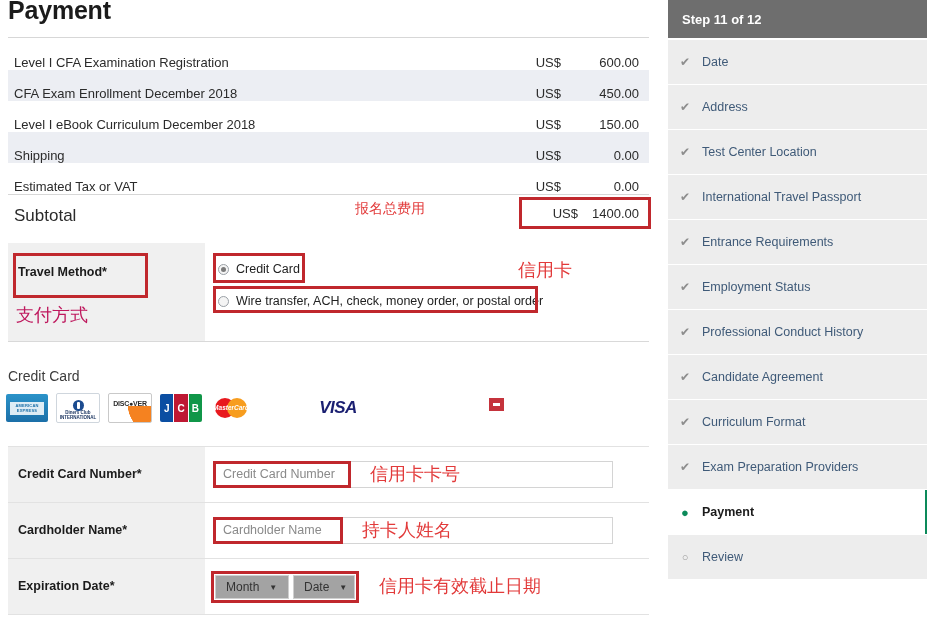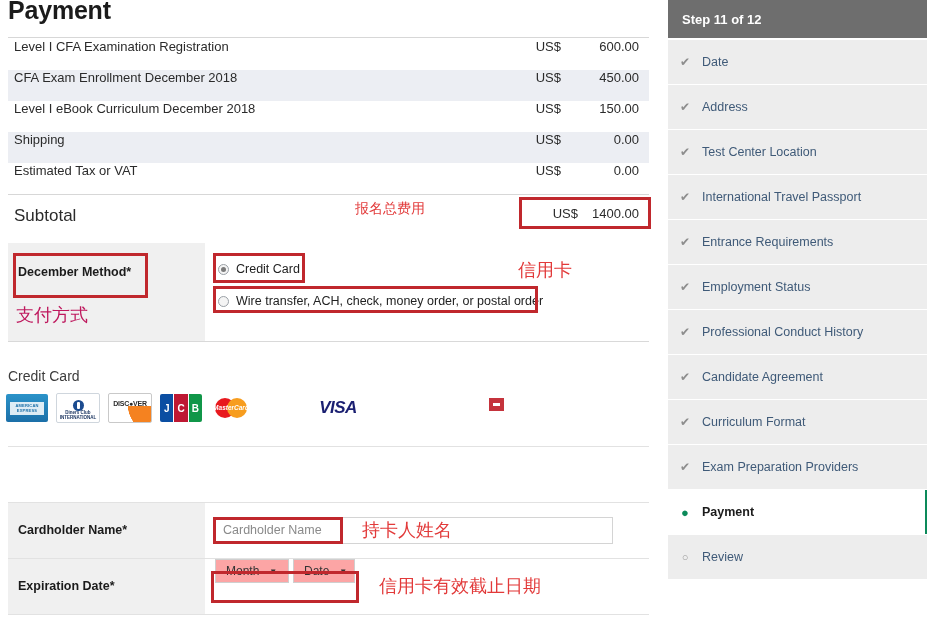--- a/index.html
+++ b/index.html
@@ -23,21 +23,21 @@
   }
   .title-rule{
     position:absolute;left:8px;top:37px;width:641px;height:1px;
     background:#d7d7d7;
   }
 
   
   .order-table{position:absolute;left:8px;top:39px;width:641px;}
   .o-row{
     position:relative;height:31px;box-sizing:border-box;
-    display:flex;align-items:flex-start;
+    display:flex;align-items:flex-end;
   }
   .o-row.alt{background:#eceef3;}
   .o-label{
     flex:1 1 auto;padding-left:6px;
     font-size:13px;color:#2b2b2b;white-space:nowrap;
   }
   .o-cur{
     width:56px;text-align:right;font-size:13px;color:#2b2b2b;
   }
   .o-amt{
@@ -168,22 +168,22 @@
   .f-rule{position:absolute;left:8px;width:641px;height:1px;background:#e2e2e2;}
   .f-input{
     position:absolute;left:8px;top:14px;width:400px;height:27px;box-sizing:border-box;
     border:1px solid #d4d4d4;background:#fff;
     font-size:12.5px;color:#8a8a8a;
     padding:0 0 0 9px;line-height:25px;
   }
   .f-box{position:absolute;border:3px solid #c0282d;box-sizing:border-box;}
   .f-note{position:absolute;font-size:18px;color:#e23a3a;font-family:"DejaVu Sans",sans-serif;white-space:nowrap;}
   .sel{
-    position:absolute;top:0;height:24px;box-sizing:border-box;
-    border:1px solid #cfcfcf;background:#fca5a5;
+    position:absolute;top:16px;height:24px;box-sizing:border-box;
+    border:1px solid #cfcfcf;background:#a3a3a3;
     font-size:12px;color:#333;display:flex;align-items:center;
     padding-left:10px;
   }
   .sel .cv{margin-left:10px;font-size:8px;color:#333;}
 
   
   .side{
     position:absolute;left:660px;top:0;width:267px;height:618px;background:#fff;
   }
   .side-head{
@@ -253,21 +253,21 @@
       <div class="o-label">Subtotal</div>
     </div>
     <div class="sub-note">报名总费用</div>
     <div class="sub-box">
       <div class="sb-cur">US$</div>
       <div class="sb-amt">1400.00</div>
     </div>
 
     <div class="pm-block">
       <div class="pm-left">
-        <div class="pm-left-label">December Method*</div>
+        <div class="pm-left-label">Travel Method*</div>
         <div class="pm-left-box"></div>
         <div class="pm-left-note">支付方式</div>
       </div>
       <div class="pm-right">
         <div class="radio-line one">
           <span class="radio checked"></span>
           <span class="radio-txt">Credit Card</span>
         </div>
         <div class="radio-line two">
           <span class="radio"></span>
@@ -315,20 +315,30 @@
       </div>
       <div class="logo lg-visa">
         <div class="t">VISA</div>
       </div>
     </div>
     <div class="red-marker">
         <i></i>
       </div>
 
     <div class="f-rule" style="top:446px;"></div>
+    <div class="f-row" style="top:447px;">
+      <div class="f-left">
+        <div class="f-lbl">Credit Card Number*</div>
+      </div>
+      <div class="f-right">
+        <div class="f-input">Credit Card Number</div>
+        <div class="f-box" style="left:8px;top:14px;width:138px;height:27px;"></div>
+        <div class="f-note" style="left:165px;top:15px;">信用卡卡号</div>
+      </div>
+    </div>
 
     <div class="f-rule" style="top:502px;"></div>
     <div class="f-row" style="top:503px;">
       <div class="f-left">
         <div class="f-lbl">Cardholder Name*</div>
       </div>
       <div class="f-right">
         <div class="f-input">Cardholder Name</div>
         <div class="f-box" style="left:8px;top:14px;width:130px;height:27px;"></div>
         <div class="f-note" style="left:157px;top:15px;">持卡人姓名</div>

